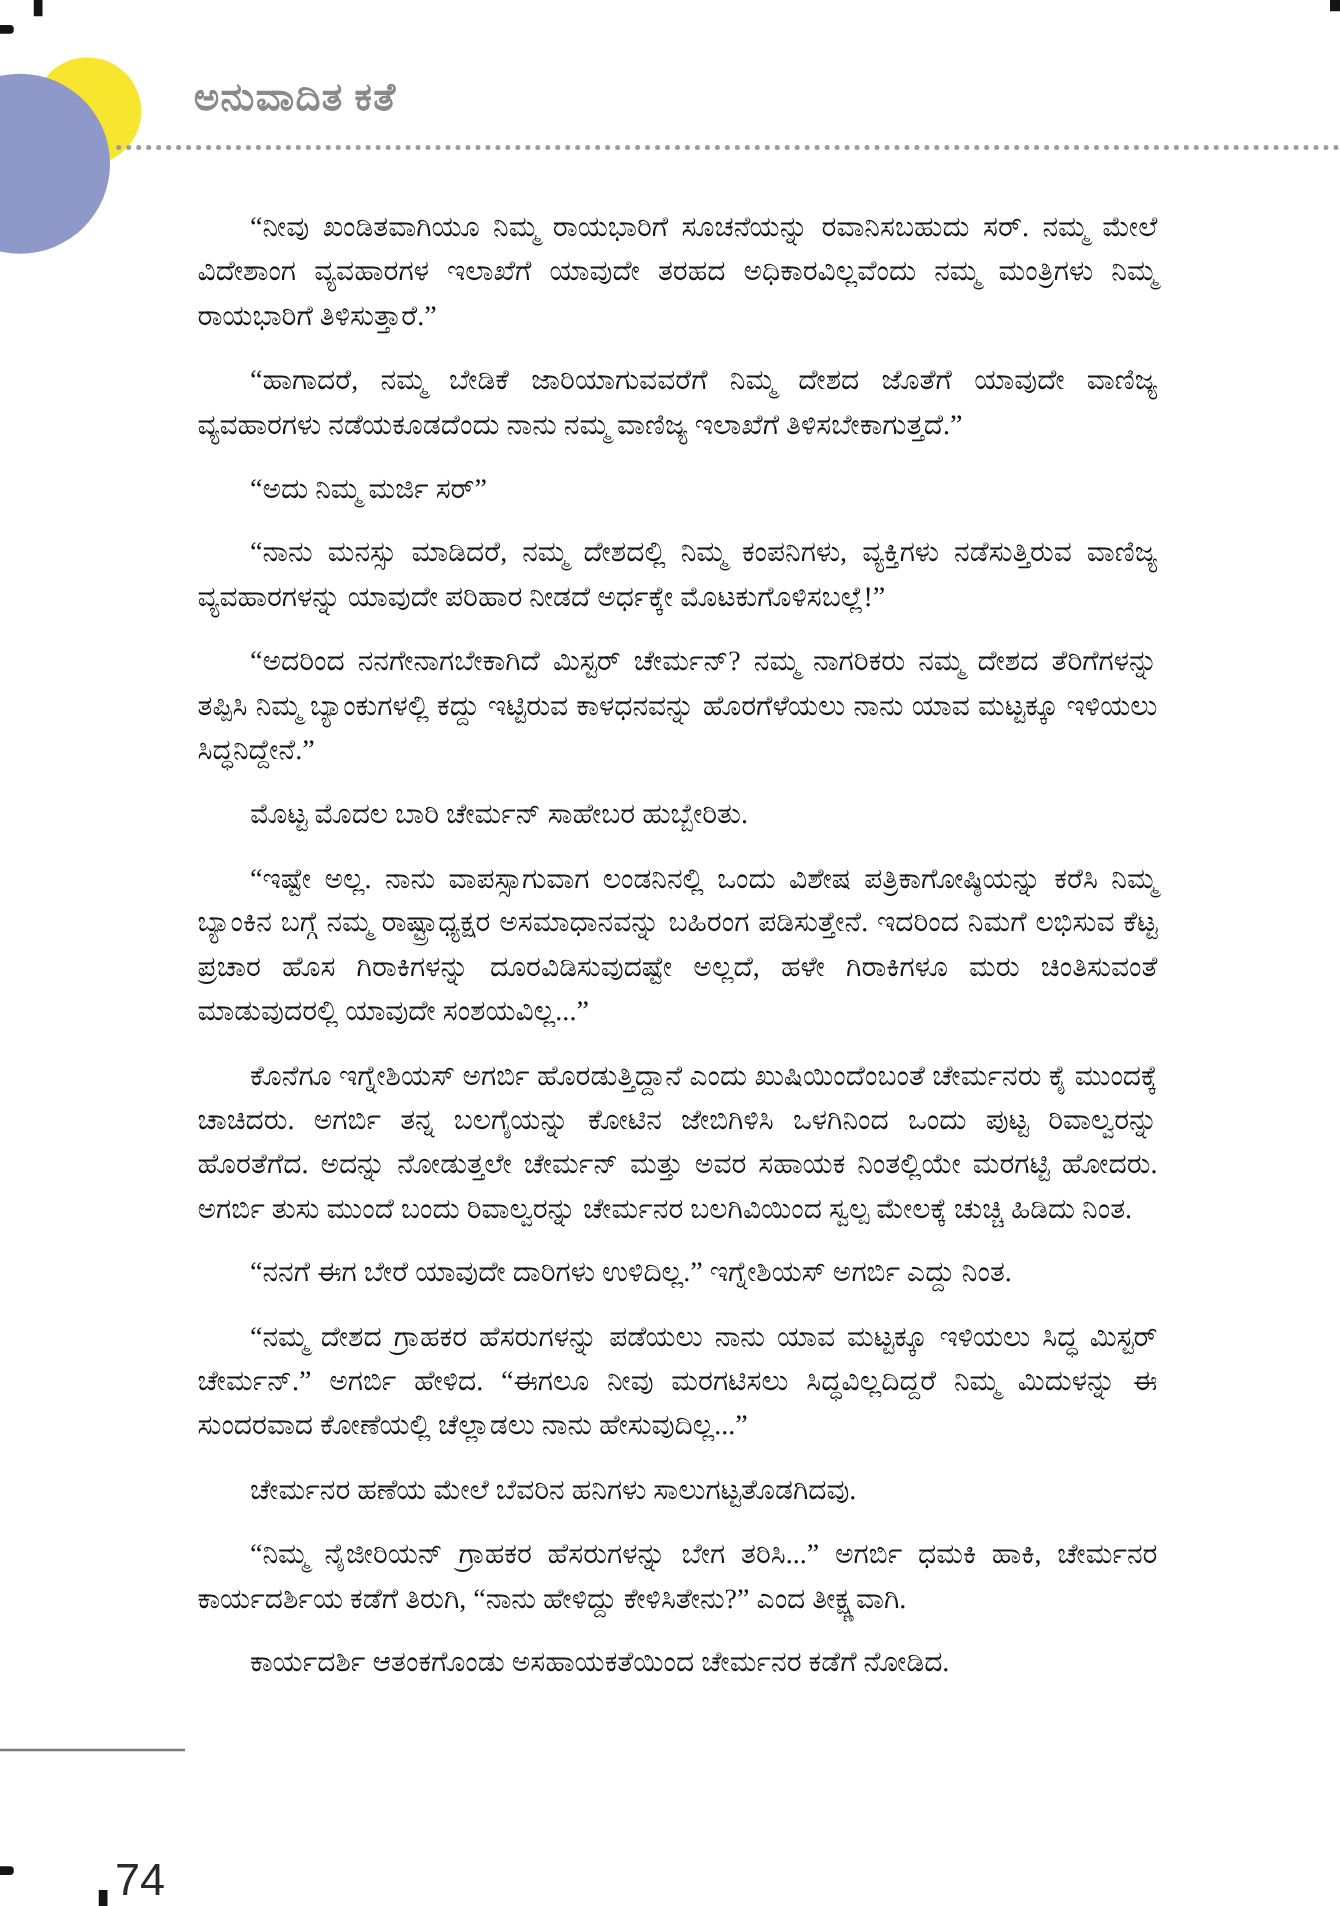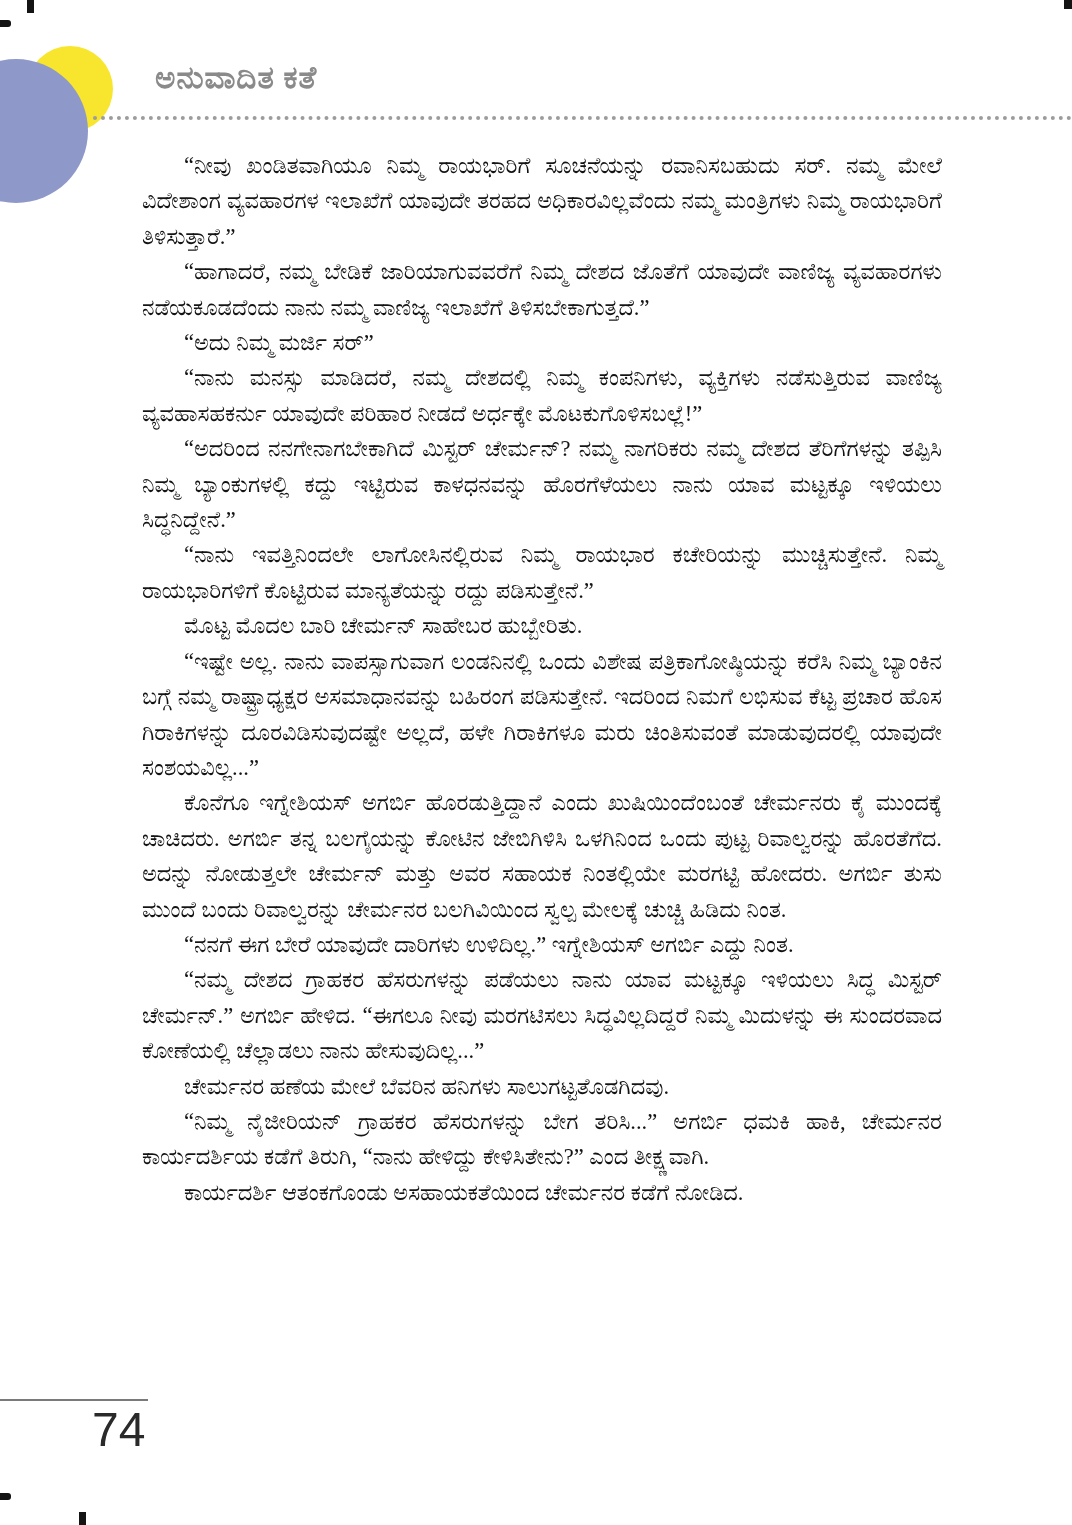--- a/index.html
+++ b/index.html
@@ -43,29 +43,29 @@
     position:absolute; left:93px; right:0; top:116px;
     border-top:4px dotted #9c9c9c;
   }
 
   .text-block {
     position:absolute; left:142px; top:148px; width:800px;
     color:#131313;
     font-size:22.5px; line-height:35.4px;
     text-align:justify;
   }
-  .text-block p { margin:0; text-indent:42px; }
+  .text-block p { margin:16px; text-indent:42px; }
 
   .pagenum-rule {
     position:absolute; left:0; top:1399px;
     width:148px; height:2px; background:#7a7a7a;
   }
   .pagenum {
-    position:absolute; left:92px; top:1402px;
-    font-size:48px; color:#2a2a2a;
+    position:absolute; left:92px; top:1483px;
+    font-size:36px; color:#2a2a2a;
     font-family:"Liberation Sans", sans-serif;
   }
 </style>
 </head>
 <body>
 
 <div class="page">
 
   <div class="mark mark-tl-tick"></div>
   <div class="mark mark-tl-dash"></div>
@@ -76,23 +76,22 @@
   <div class="circle-yellow"></div>
   <div class="circle-blue"></div>
 
   <div class="section-title">ಅನುವಾದಿತ ಕತೆ</div>
   <div class="dotted-rule"></div>
 
   <div class="text-block">
     <p>“ನೀವು ಖಂಡಿತವಾಗಿಯೂ ನಿಮ್ಮ ರಾಯಭಾರಿಗೆ ಸೂಚನೆಯನ್ನು ರವಾನಿಸಬಹುದು ಸರ್. ನಮ್ಮ ಮೇಲೆ ವಿದೇಶಾಂಗ ವ್ಯವಹಾರಗಳ ಇಲಾಖೆಗೆ ಯಾವುದೇ ತರಹದ ಅಧಿಕಾರವಿಲ್ಲವೆಂದು ನಮ್ಮ ಮಂತ್ರಿಗಳು ನಿಮ್ಮ ರಾಯಭಾರಿಗೆ ತಿಳಿಸುತ್ತಾರೆ.”</p>
     <p>“ಹಾಗಾದರೆ, ನಮ್ಮ ಬೇಡಿಕೆ ಜಾರಿಯಾಗುವವರೆಗೆ ನಿಮ್ಮ ದೇಶದ ಜೊತೆಗೆ ಯಾವುದೇ ವಾಣಿಜ್ಯ ವ್ಯವಹಾರಗಳು ನಡೆಯಕೂಡದೆಂದು ನಾನು ನಮ್ಮ ವಾಣಿಜ್ಯ ಇಲಾಖೆಗೆ ತಿಳಿಸಬೇಕಾಗುತ್ತದೆ.”</p>
     <p>“ಅದು ನಿಮ್ಮ ಮರ್ಜಿ ಸರ್”</p>
-    <p>“ನಾನು ಮನಸ್ಸು ಮಾಡಿದರೆ, ನಮ್ಮ ದೇಶದಲ್ಲಿ ನಿಮ್ಮ ಕಂಪನಿಗಳು, ವ್ಯಕ್ತಿಗಳು ನಡೆಸುತ್ತಿರುವ ವಾಣಿಜ್ಯ ವ್ಯವಹಾಸಹಕರ್ನು ಯಾವುದೇ ಪರಿಹಾರ ನೀಡದೆ ಅರ್ಧಕ್ಕೇ ಮೊಟಕುಗೊಳಿಸಬಲ್ಲೆ!”</p>
+    <p>“ನಾನು ಮನಸ್ಸು ಮಾಡಿದರೆ, ನಮ್ಮ ದೇಶದಲ್ಲಿ ನಿಮ್ಮ ಕಂಪನಿಗಳು, ವ್ಯಕ್ತಿಗಳು ನಡೆಸುತ್ತಿರುವ ವಾಣಿಜ್ಯ ವ್ಯವಹಾರಗಳನ್ನು ಯಾವುದೇ ಪರಿಹಾರ ನೀಡದೆ ಅರ್ಧಕ್ಕೇ ಮೊಟಕುಗೊಳಿಸಬಲ್ಲೆ!”</p>
     <p>“ಅದರಿಂದ ನನಗೇನಾಗಬೇಕಾಗಿದೆ ಮಿಸ್ಟರ್ ಚೇರ್ಮನ್? ನಮ್ಮ ನಾಗರಿಕರು ನಮ್ಮ ದೇಶದ ತೆರಿಗೆಗಳನ್ನು ತಪ್ಪಿಸಿ ನಿಮ್ಮ ಬ್ಯಾಂಕುಗಳಲ್ಲಿ ಕದ್ದು ಇಟ್ಟಿರುವ ಕಾಳಧನವನ್ನು ಹೊರಗೆಳೆಯಲು ನಾನು ಯಾವ ಮಟ್ಟಕ್ಕೂ ಇಳಿಯಲು ಸಿದ್ಧನಿದ್ದೇನೆ.”</p>
-    <p>“ನಾನು ಇವತ್ತಿನಿಂದಲೇ ಲಾಗೋಸಿನಲ್ಲಿರುವ ನಿಮ್ಮ ರಾಯಭಾರ ಕಚೇರಿಯನ್ನು ಮುಚ್ಚಿಸುತ್ತೇನೆ. ನಿಮ್ಮ ರಾಯಭಾರಿಗಳಿಗೆ ಕೊಟ್ಟಿರುವ ಮಾನ್ಯತೆಯನ್ನು ರದ್ದು ಪಡಿಸುತ್ತೇನೆ.”</p>
     <p>ಮೊಟ್ಟ ಮೊದಲ ಬಾರಿ ಚೇರ್ಮನ್ ಸಾಹೇಬರ ಹುಬ್ಬೇರಿತು.</p>
     <p>“ಇಷ್ಟೇ ಅಲ್ಲ. ನಾನು ವಾಪಸ್ಸಾಗುವಾಗ ಲಂಡನಿನಲ್ಲಿ ಒಂದು ವಿಶೇಷ ಪತ್ರಿಕಾಗೋಷ್ಠಿಯನ್ನು ಕರೆಸಿ ನಿಮ್ಮ ಬ್ಯಾಂಕಿನ ಬಗ್ಗೆ ನಮ್ಮ ರಾಷ್ಟ್ರಾಧ್ಯಕ್ಷರ ಅಸಮಾಧಾನವನ್ನು ಬಹಿರಂಗ ಪಡಿಸುತ್ತೇನೆ. ಇದರಿಂದ ನಿಮಗೆ ಲಭಿಸುವ ಕೆಟ್ಟ ಪ್ರಚಾರ ಹೊಸ ಗಿರಾಕಿಗಳನ್ನು ದೂರವಿಡಿಸುವುದಷ್ಟೇ ಅಲ್ಲದೆ, ಹಳೇ ಗಿರಾಕಿಗಳೂ ಮರು ಚಿಂತಿಸುವಂತೆ ಮಾಡುವುದರಲ್ಲಿ ಯಾವುದೇ ಸಂಶಯವಿಲ್ಲ...”</p>
     <p>ಕೊನೆಗೂ ಇಗ್ನೇಶಿಯಸ್ ಅಗರ್ಬಿ ಹೊರಡುತ್ತಿದ್ದಾನೆ ಎಂದು ಖುಷಿಯಿಂದೆಂಬಂತೆ ಚೇರ್ಮನರು ಕೈ ಮುಂದಕ್ಕೆ ಚಾಚಿದರು. ಅಗರ್ಬಿ ತನ್ನ ಬಲಗೈಯನ್ನು ಕೋಟಿನ ಜೇಬಿಗಿಳಿಸಿ ಒಳಗಿನಿಂದ ಒಂದು ಪುಟ್ಟ ರಿವಾಲ್ವರನ್ನು ಹೊರತೆಗೆದ. ಅದನ್ನು ನೋಡುತ್ತಲೇ ಚೇರ್ಮನ್ ಮತ್ತು ಅವರ ಸಹಾಯಕ ನಿಂತಲ್ಲಿಯೇ ಮರಗಟ್ಟಿ ಹೋದರು. ಅಗರ್ಬಿ ತುಸು ಮುಂದೆ ಬಂದು ರಿವಾಲ್ವರನ್ನು ಚೇರ್ಮನರ ಬಲಗಿವಿಯಿಂದ ಸ್ವಲ್ಪ ಮೇಲಕ್ಕೆ ಚುಚ್ಚಿ ಹಿಡಿದು ನಿಂತ.</p>
     <p>“ನನಗೆ ಈಗ ಬೇರೆ ಯಾವುದೇ ದಾರಿಗಳು ಉಳಿದಿಲ್ಲ.” ಇಗ್ನೇಶಿಯಸ್ ಅಗರ್ಬಿ ಎದ್ದು ನಿಂತ.</p>
     <p>“ನಮ್ಮ ದೇಶದ ಗ್ರಾಹಕರ ಹೆಸರುಗಳನ್ನು ಪಡೆಯಲು ನಾನು ಯಾವ ಮಟ್ಟಕ್ಕೂ ಇಳಿಯಲು ಸಿದ್ಧ ಮಿಸ್ಟರ್ ಚೇರ್ಮನ್.” ಅಗರ್ಬಿ ಹೇಳಿದ. “ಈಗಲೂ ನೀವು ಮರಗಟಿಸಲು ಸಿದ್ಧವಿಲ್ಲದಿದ್ದರೆ ನಿಮ್ಮ ಮಿದುಳನ್ನು ಈ ಸುಂದರವಾದ ಕೋಣೆಯಲ್ಲಿ ಚೆಲ್ಲಾಡಲು ನಾನು ಹೇಸುವುದಿಲ್ಲ...”</p>
     <p>ಚೇರ್ಮನರ ಹಣೆಯ ಮೇಲೆ ಬೆವರಿನ ಹನಿಗಳು ಸಾಲುಗಟ್ಟತೊಡಗಿದವು.</p>
     <p>“ನಿಮ್ಮ ನೈಜೀರಿಯನ್ ಗ್ರಾಹಕರ ಹೆಸರುಗಳನ್ನು ಬೇಗ ತರಿಸಿ...” ಅಗರ್ಬಿ ಧಮಕಿ ಹಾಕಿ, ಚೇರ್ಮನರ ಕಾರ್ಯದರ್ಶಿಯ ಕಡೆಗೆ ತಿರುಗಿ, “ನಾನು ಹೇಳಿದ್ದು ಕೇಳಿಸಿತೇನು?” ಎಂದ ತೀಕ್ಷ್ಣವಾಗಿ.</p>
     <p>ಕಾರ್ಯದರ್ಶಿ ಆತಂಕಗೊಂಡು ಅಸಹಾಯಕತೆಯಿಂದ ಚೇರ್ಮನರ ಕಡೆಗೆ ನೋಡಿದ.</p>
   </div>
 

